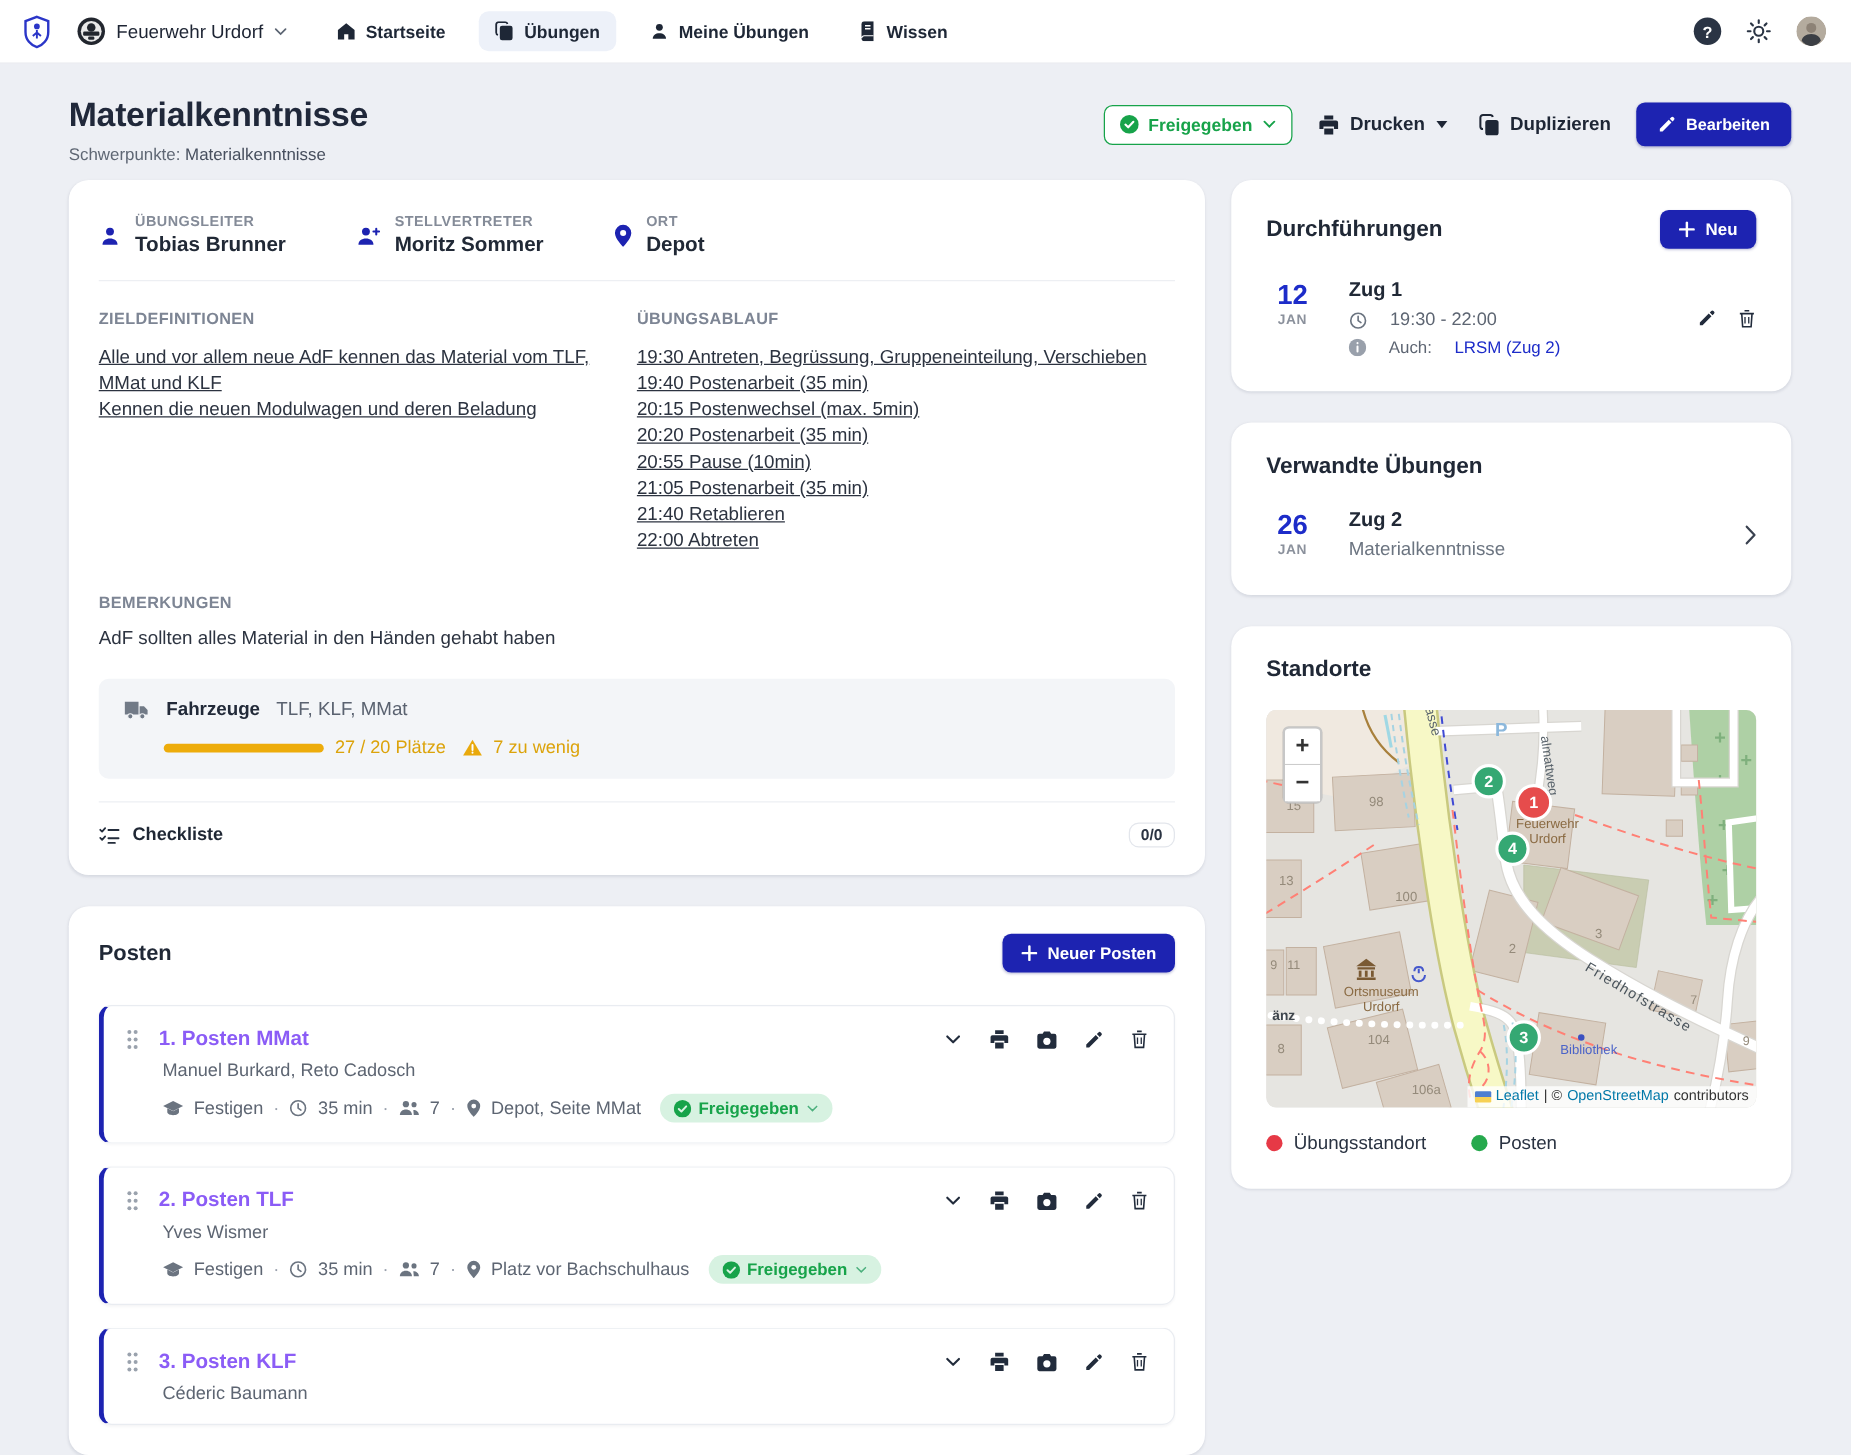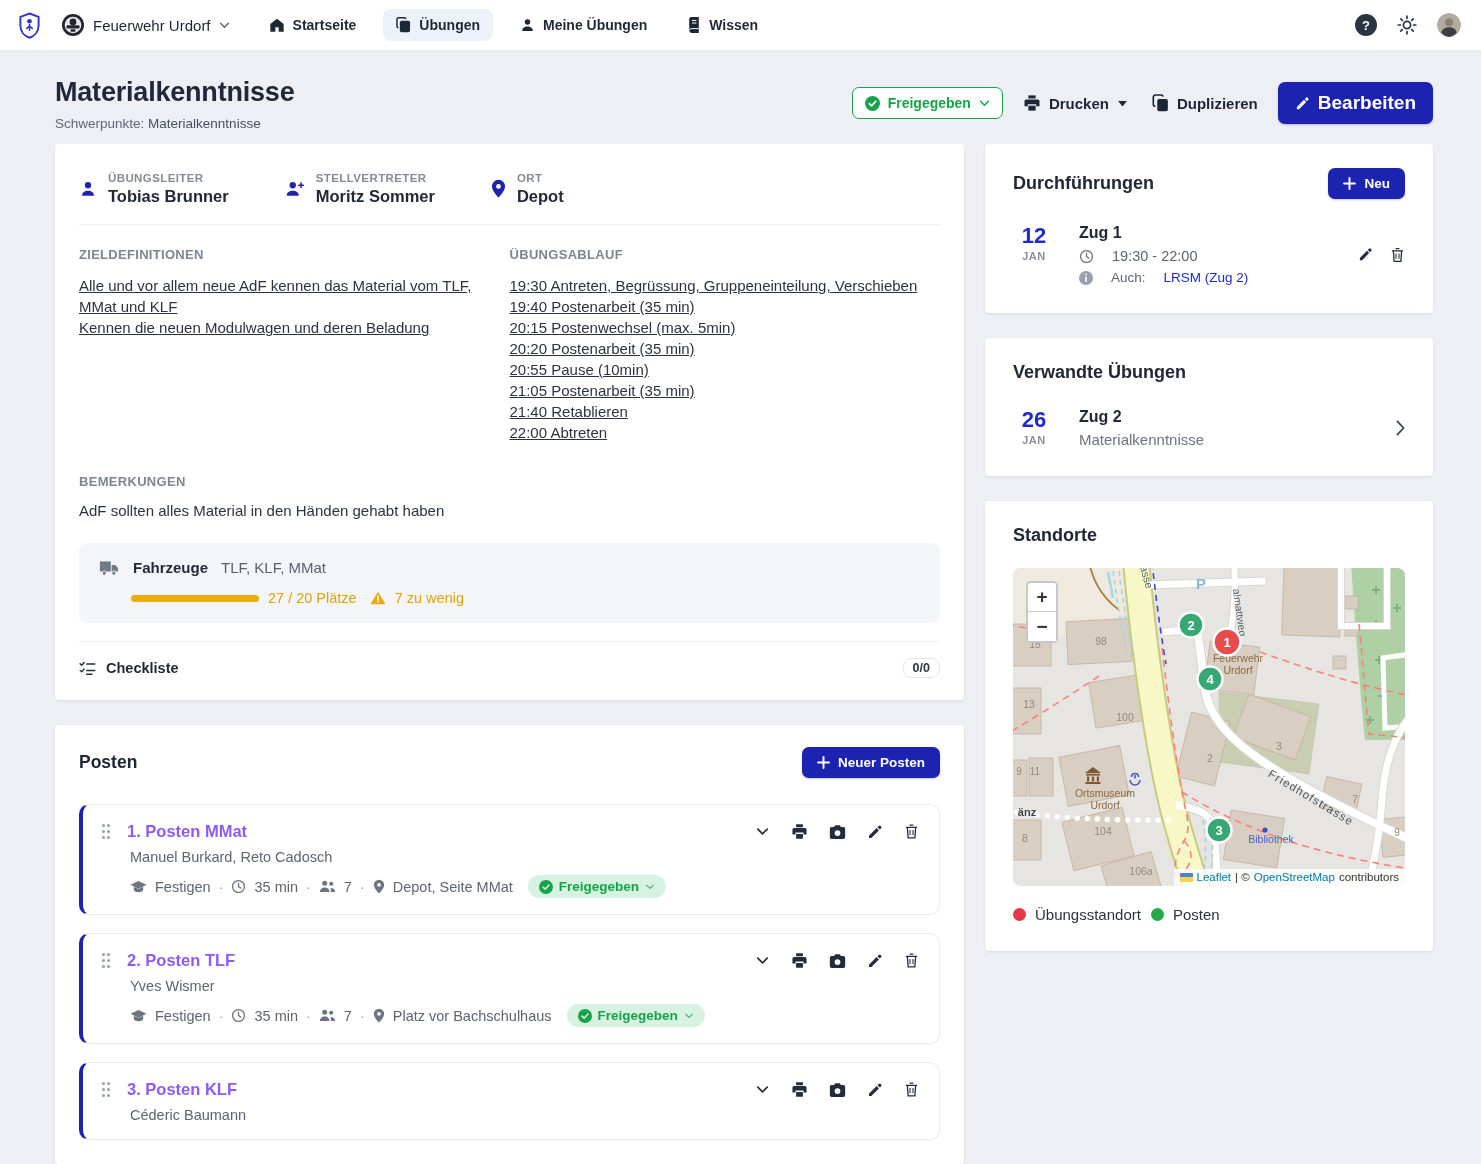--- a/index.html
+++ b/index.html
@@ -22,28 +22,28 @@
   .page-header { display:flex; justify-content:space-between; align-items:flex-start; padding:26px 48px 0 55px; }
   .page-header h1 { font-size:27px; font-weight:800; color:#20283a; letter-spacing:-.2px; }
   .subtitle { margin-top:8px; font-size:13.5px; }
   .subtitle .lab { color:#5f6774; }
   .subtitle .val { color:#474f5e; }
   .header-actions { display:flex; align-items:center; gap:16px; margin-top:5px; }
   .btn { display:inline-flex; align-items:center; gap:8px; border:none; background:transparent; font-family:inherit; cursor:pointer; border-radius:7px; }
   .btn-status { border:1.5px solid #17a34a; color:#17a34a; background:#fff; padding:7px 12px; font-size:14px; font-weight:600; }
   .btn-ghost { color:#1e2635; font-size:15px; font-weight:700; padding:6px 4px; }
   .btn-primary { background:#1d23b1; color:#fff; font-weight:700; box-shadow:0 1px 2px rgba(20,25,120,.25); }
-  .btn-edit { padding:10px 17px; font-size:19px; }
+  .btn-edit { padding:10px 17px; font-size:13px; }
   .btn-sm { padding:8px 15px; font-size:13.5px; }
 
   
   .content { display:flex; gap:21px; padding:13px 48px 0 55px; align-items:flex-start; }
   .col-main { width:909px; flex:none; }
   .col-side { width:448px; flex:none; display:flex; flex-direction:column; gap:25px; }
-  .card { background:#fff; border-radius:4px; box-shadow:0 1px 3px rgba(25,33,61,.06),0 1px 2px rgba(25,33,61,.04); }
+  .card { background:#fff; border-radius:16px; box-shadow:0 1px 3px rgba(25,33,61,.06),0 1px 2px rgba(25,33,61,.04); }
 
   
   .details-card { padding:22px 24px 18px; }
   .info-row { display:flex; gap:56px; padding:6px 0 18px; border-bottom:1px solid #edeff3; }
   .info-group { display:flex; gap:11px; }
   .info-group .glabel { font-size:11.5px; font-weight:600; color:#848b98; letter-spacing:.4px; }
   .info-group .gvalue { font-size:16.5px; font-weight:700; color:#212936; margin-top:3px; }
   .two-col { display:flex; margin-top:22px; }
   .two-col > div { flex:1; }
   .sec-label { font-size:13px; font-weight:700; color:#7d8594; letter-spacing:.3px; margin-bottom:13px; }
@@ -97,21 +97,21 @@
   .esub { margin-top:5px; font-size:15px; color:#6b7480; }
 
   
   .map-wrap { margin-top:22px; position:relative; width:392px; height:318px; border-radius:8px; overflow:hidden; background:#e6e5e1; cursor:grab; }
   .mapzoom { position:absolute; top:13px; left:13px; width:32px; background:#fff; border:2px solid rgba(0,0,0,.22); border-radius:5px; z-index:5; }
   .mapzoom button { display:block; width:100%; height:29px; background:#fff; border:none; font-size:19px; font-weight:700; color:#333; cursor:pointer; font-family:inherit; }
   .mapzoom button:first-child { border-bottom:1px solid #ccc; border-radius:4px 4px 0 0; }
   .attribution { position:absolute; right:0; bottom:0; background:rgba(255,255,255,.8); padding:2px 6px 3px; font-size:11.5px; color:#333; z-index:5; display:flex; align-items:center; gap:4px; }
   .attribution a { color:#0078a8; text-decoration:none; }
   .ua-flag { display:inline-block; width:13px; height:9px; background:linear-gradient(#4e7fd0 50%,#f7d154 50%); border-radius:1px; }
-  .legend { margin-top:20px; display:flex; align-items:center; gap:10px; }
+  .legend { margin-top:20px; display:flex; align-items:center; gap:36px; }
   .legend-item { display:flex; align-items:center; gap:9px; font-size:15px; color:#2a3342; }
   .legend-dot { width:13px; height:13px; border-radius:50%; }
 </style>
 </head>
 <body>
 
 <nav class="topnav">
   <span>
     <svg width="23" height="27" viewBox="0 0 24 28">
         <path d="M12 1.5 L21.5 5 V14 C21.5 20.7 17 25.2 12 26.8 C7 25.2 2.5 20.7 2.5 14 V5 Z" fill="none" stroke="#2b36c8" stroke-width="2"></path>

